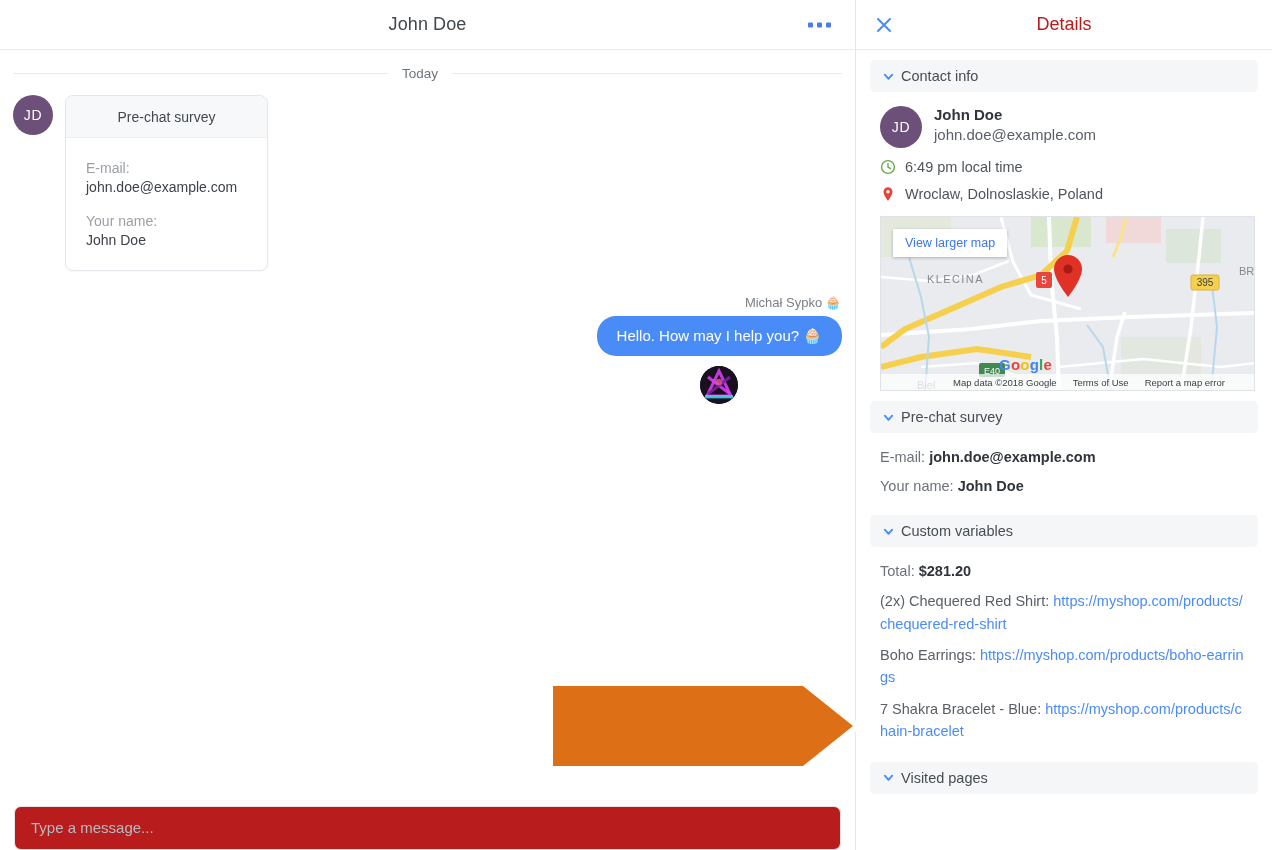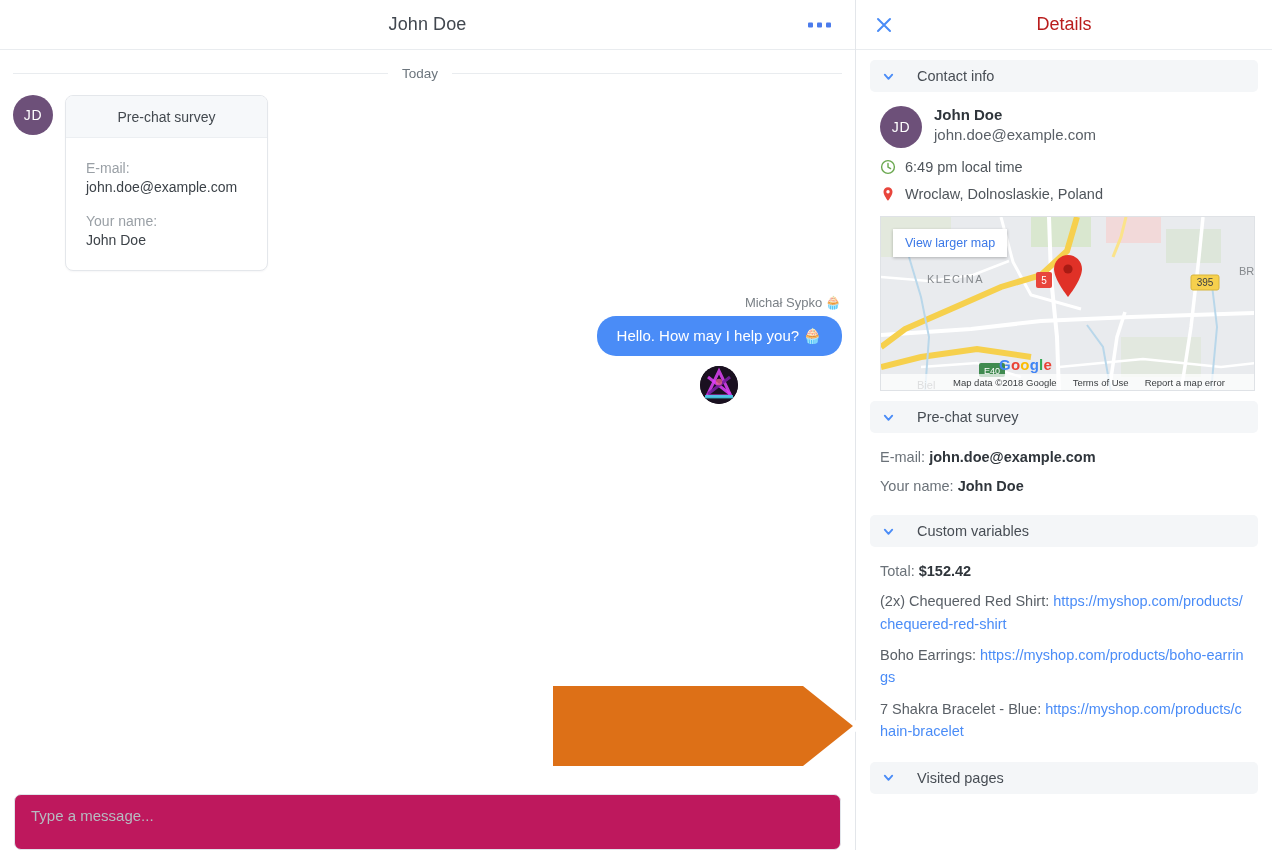--- a/index.html
+++ b/index.html
@@ -109,25 +109,25 @@
   .avatar.agent .gfx { position: absolute; inset: 0; }
 
   
   #composer {
     padding: 12px 14px 0;
     background: #fff;
   }
   #composer .box {
     border: 1px solid #e1e5ea;
     border-radius: 7px;
-    height: 56px;
+    height: 44px;
     padding: 12px 16px;
     font-size: 15px;
     color: #b6bbc1;
-    background: #be185d;
+    background: #b91c1c;
   }
 
   
   #annotation-arrow {
     position: absolute;
     left: 545px; top: 676px;
     width: 316px; height: 100px;
     pointer-events: none;
     z-index: 40;
   }
@@ -151,21 +151,21 @@
     width: 28px; height: 28px; cursor: pointer;
     display: flex; align-items: center; justify-content: center;
   }
   #details-body { flex: 1; overflow: hidden; padding: 10px 0 0; }
 
   .section-head {
     margin: 0 14px 0;
     background: #f4f6f8;
     border-radius: 5px;
     height: 32px;
-    display: flex; align-items: center; gap: 22px;
+    display: flex; align-items: center; gap: 6px;
     padding: 0 12px;
     cursor: pointer;
   }
   .section-head .label { font-size: 14.5px; color: #474d54; }
   .chev { width: 13px; height: 13px; display: block; flex: 0 0 13px; }
 
   .section-body { padding: 14px 24px 10px; }
 
   .contact-top { display: flex; gap: 12px; align-items: flex-start; }
   .contact-top .avatar { width: 42px; height: 42px; flex: 0 0 42px; font-size: 14px; }
@@ -420,21 +420,21 @@
 
       <div class="section-head">
         <svg class="chev" viewBox="0 0 14 14">
           <path d="M3 5 L7 9.5 L11 5" stroke="#4a8cf7" stroke-width="2" fill="none" stroke-linecap="round" stroke-linejoin="round"></path>
         </svg>
         <span class="label">Custom variables</span>
       </div>
       <div class="section-body">
         <div class="kv">
           <span class="lbl">Total:</span>
-          <b>$152.42</b>
+          <b>$281.20</b>
         </div>
         <div class="cv-item">
           <span class="lbl">(2x) Chequered Red Shirt:</span>
           <span class="link">https://myshop.com/products/chequered-red-shirt</span>
         </div>
         <div class="cv-item">
           <span class="lbl">Boho Earrings:</span>
           <span class="link">https://myshop.com/products/boho-earrings</span>
         </div>
         <div class="cv-item">

